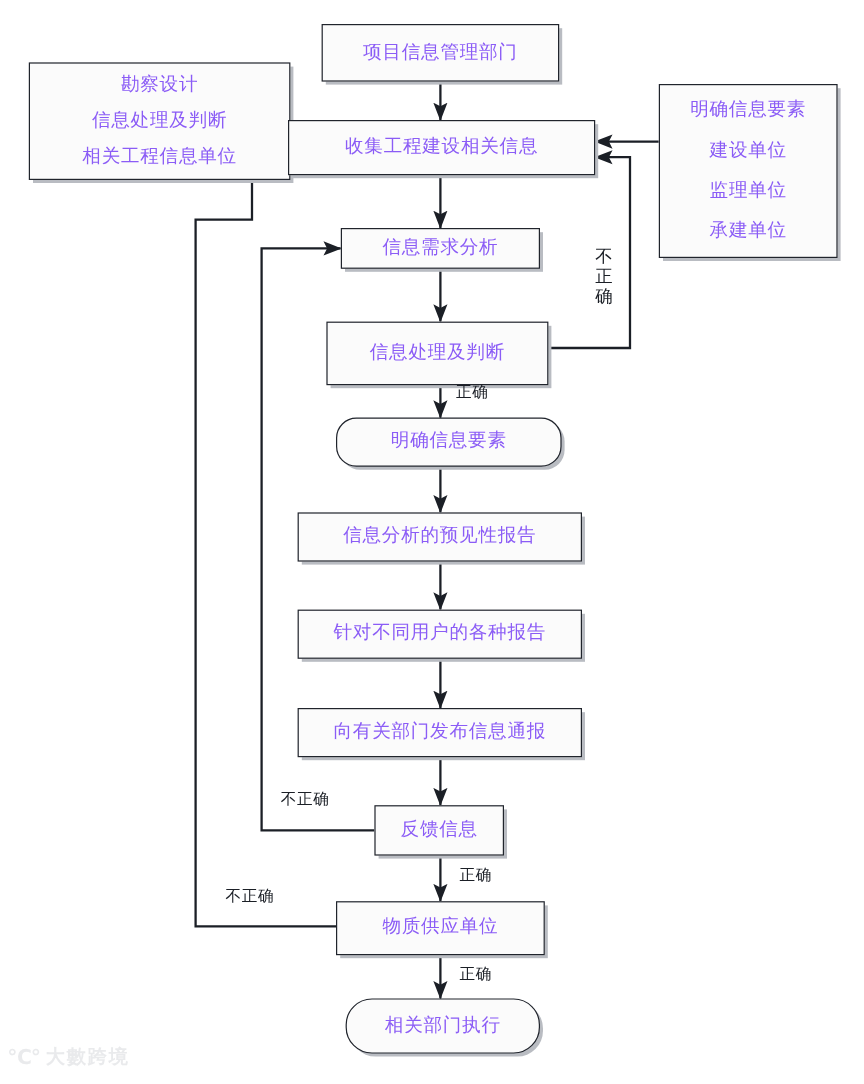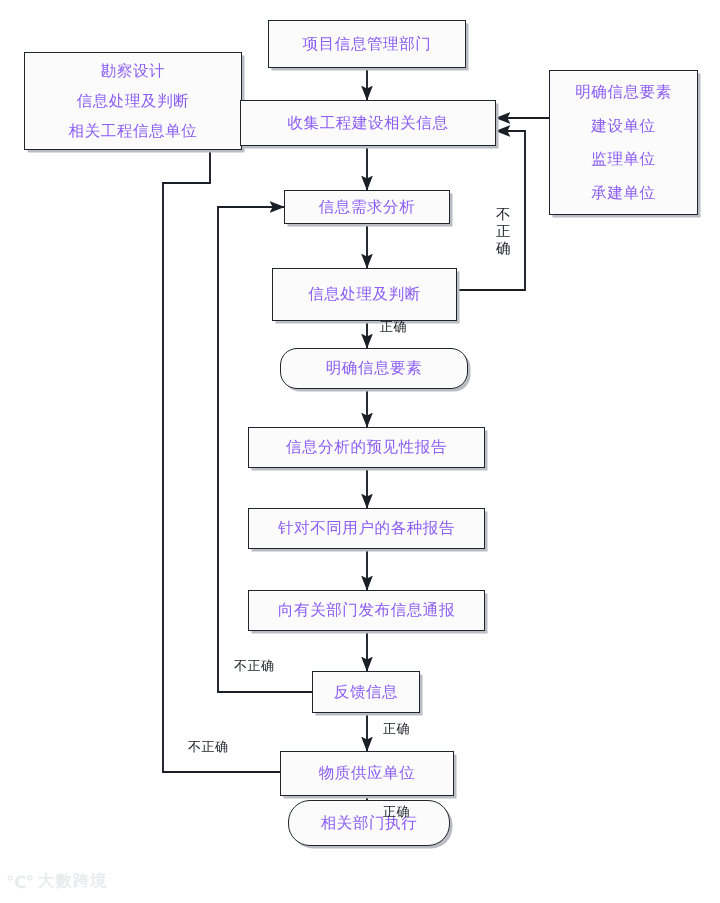--- a/index.html
+++ b/index.html
@@ -157,21 +157,21 @@
   </div>
 
   <div class="node" style="left:312px;top:671px;width:108px;height:42px;">
     <span class="ln">反馈信息</span>
   </div>
 
   <div class="node" style="left:280px;top:751px;width:174px;height:45px;">
     <span class="ln">物质供应单位</span>
   </div>
 
-  <div class="node" style="left:288px;top:800px;width:162px;height:46px;border-radius:22px;">
+  <div class="node" style="left:288px;top:832px;width:162px;height:46px;border-radius:22px;">
     <span class="ln">相关部门执行</span>
   </div>
 
   <div class="elabel vert" style="left:496px;top:206px;">不正确</div>
 
   <div class="elabel" style="left:380px;top:320px;">正确</div>
 
   <div class="elabel" style="left:234px;top:659px;">不正确</div>
 
   <div class="elabel" style="left:383px;top:722px;">正确</div>

